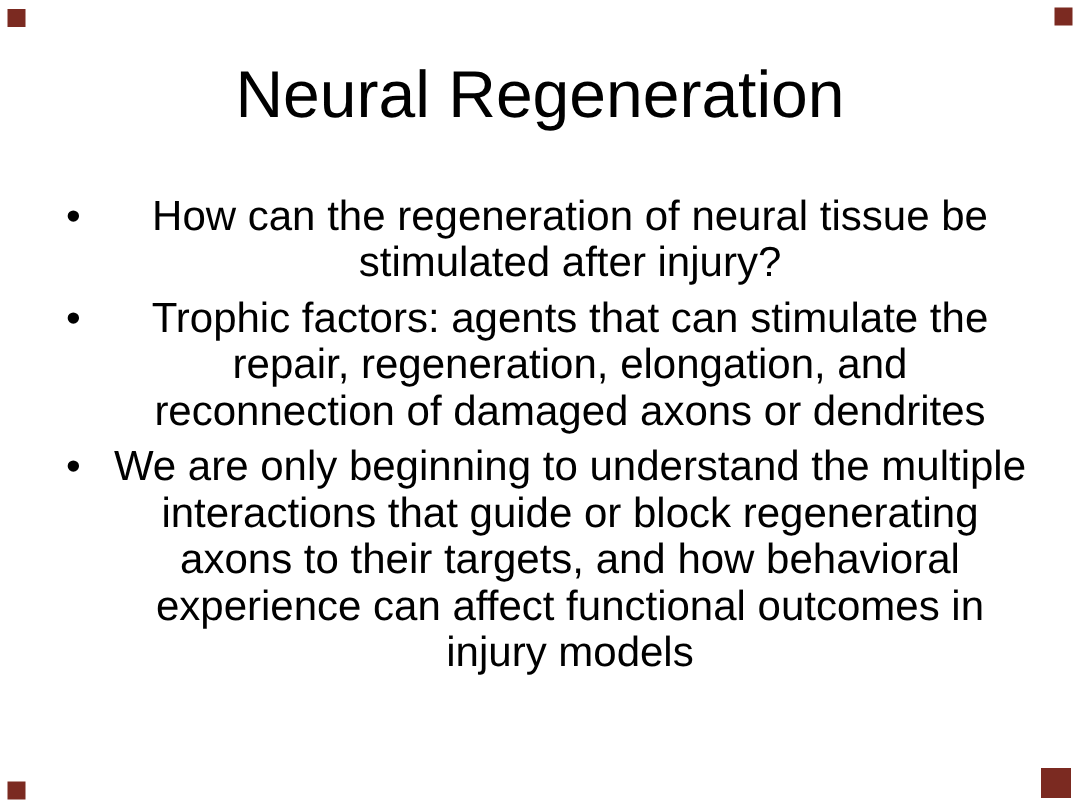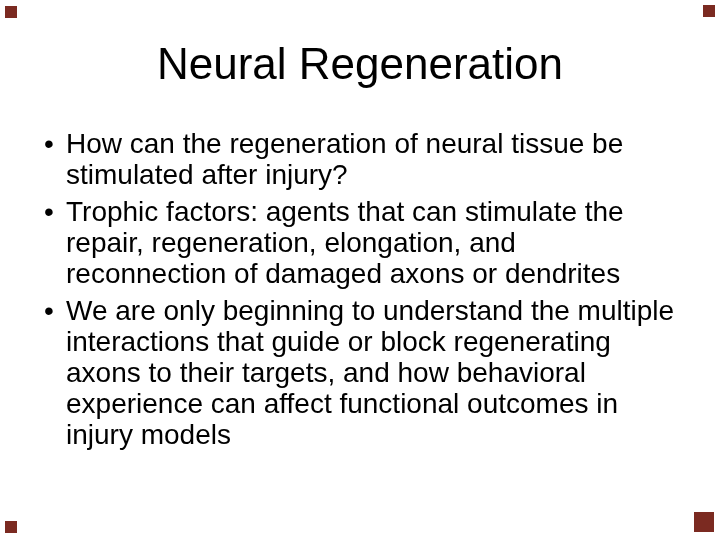--- a/index.html
+++ b/index.html
@@ -50,20 +50,21 @@
   }
   .dot {
     flex: 0 0 22px;
     width: 22px;
     font-size: 28px;
     line-height: 31px;
   }
   .txt {
     white-space: pre-line;
     width: 628px;
+    text-align: center;
   }
   .corner {
     position: absolute;
     width: 12px;
     height: 12px;
     background: #7b2a21;
   }
   .corner.tl { left: 5px;  top: 6px; }
   .corner.tr { left: 703px; top: 5px; }
   .corner.bl { left: 5px;  top: 521px; }

